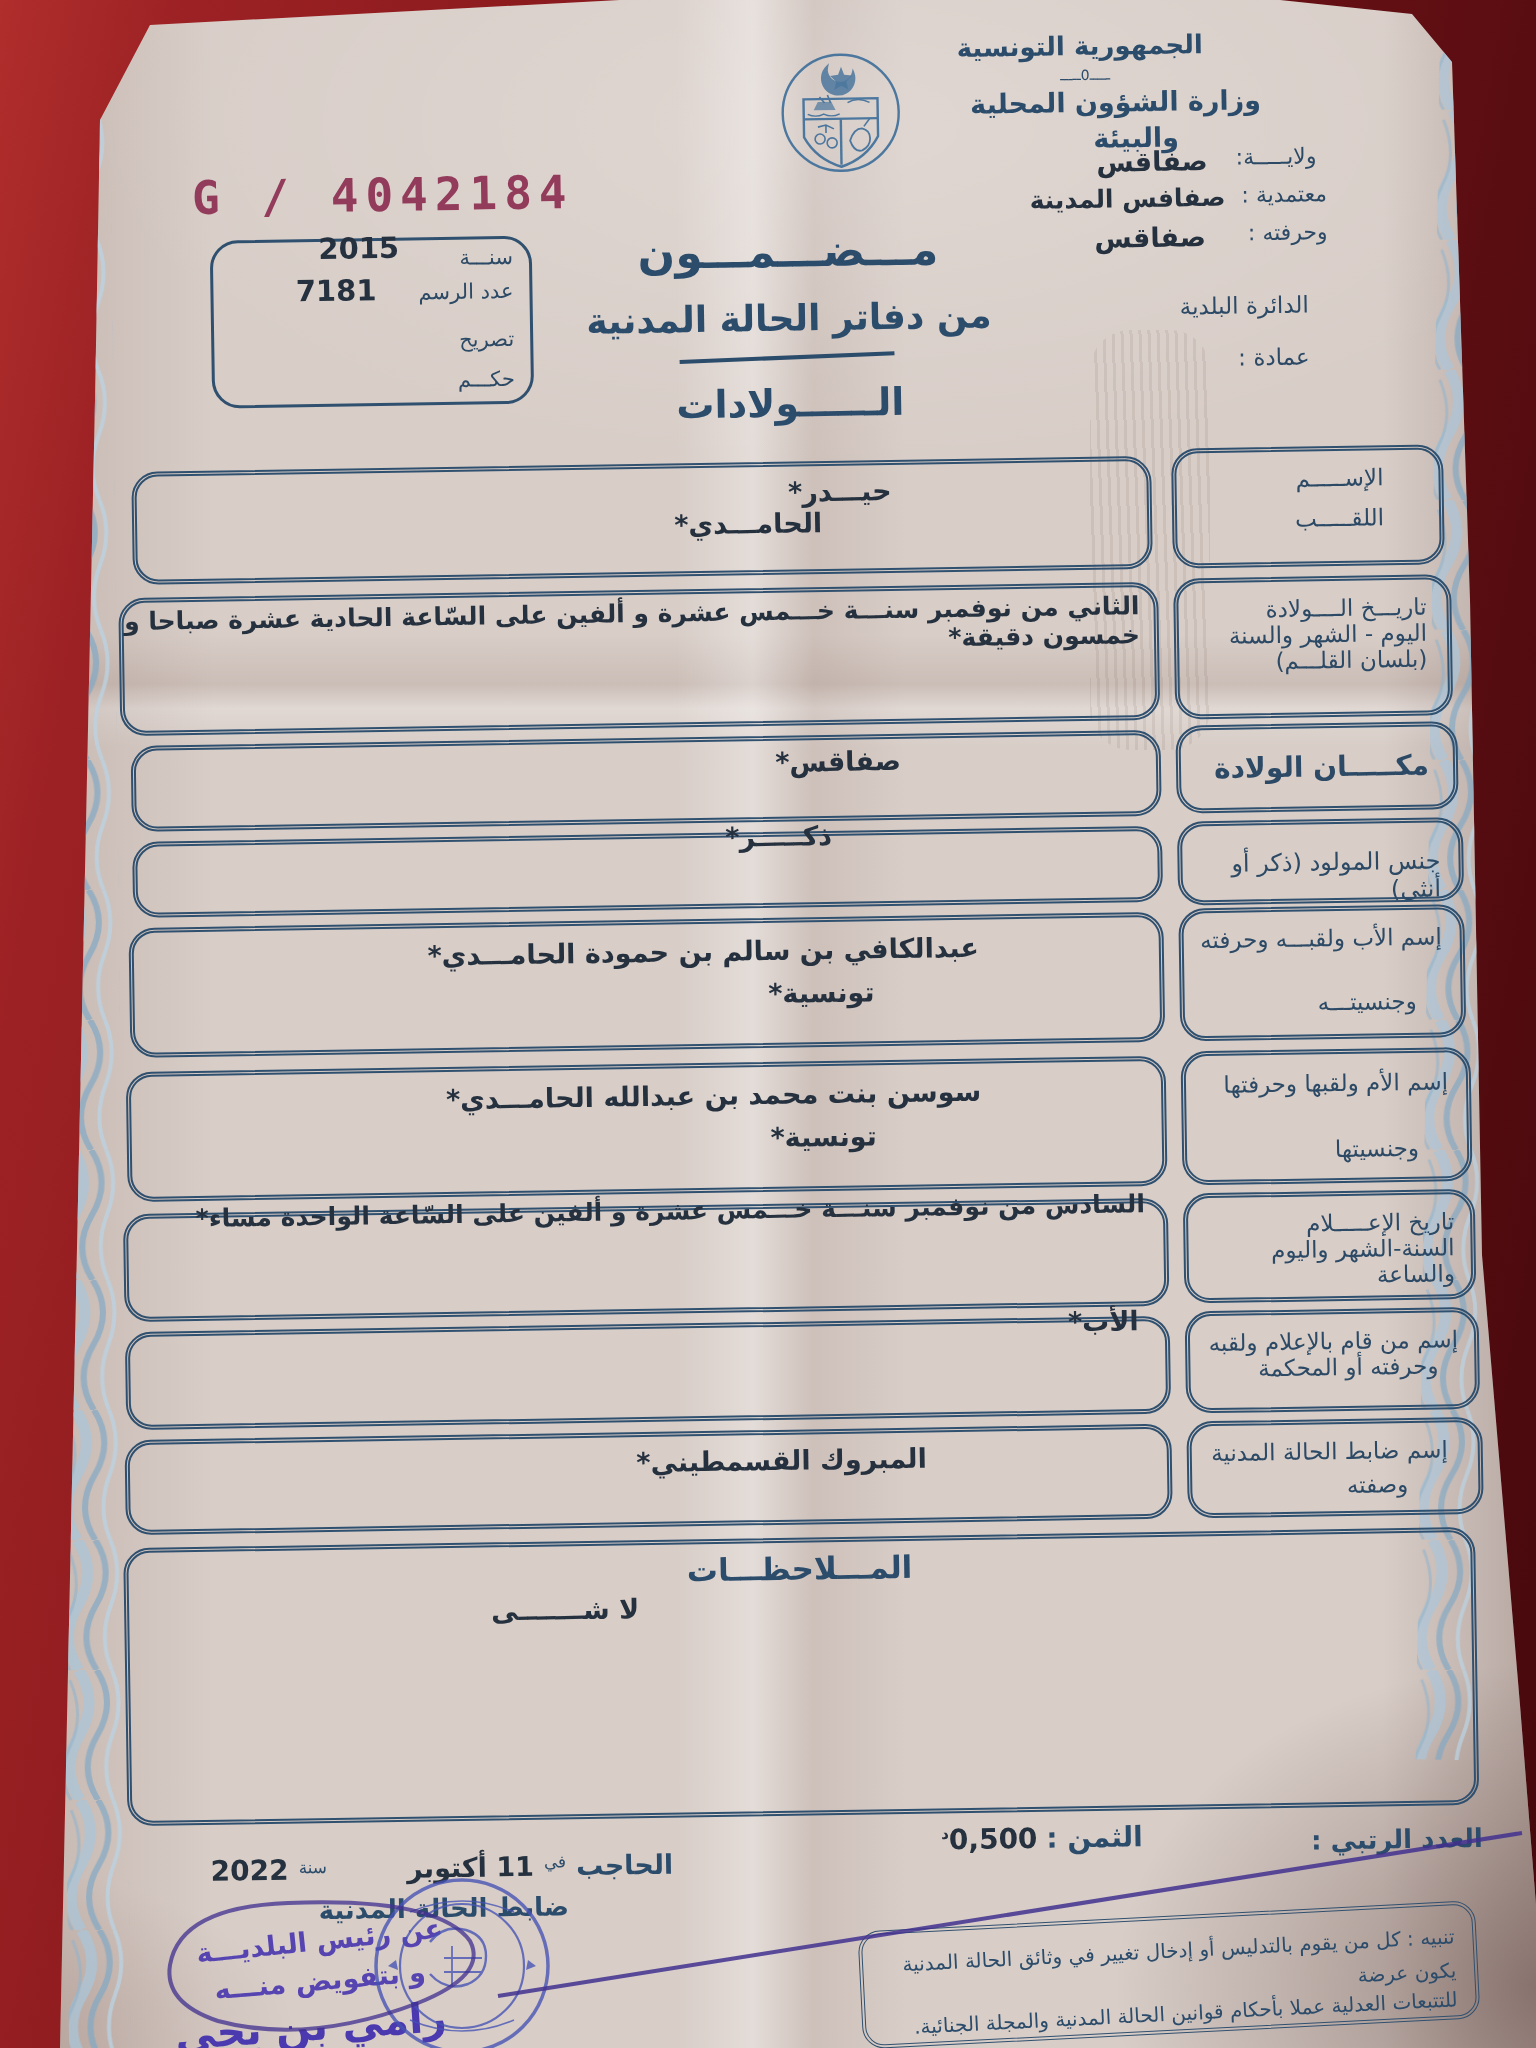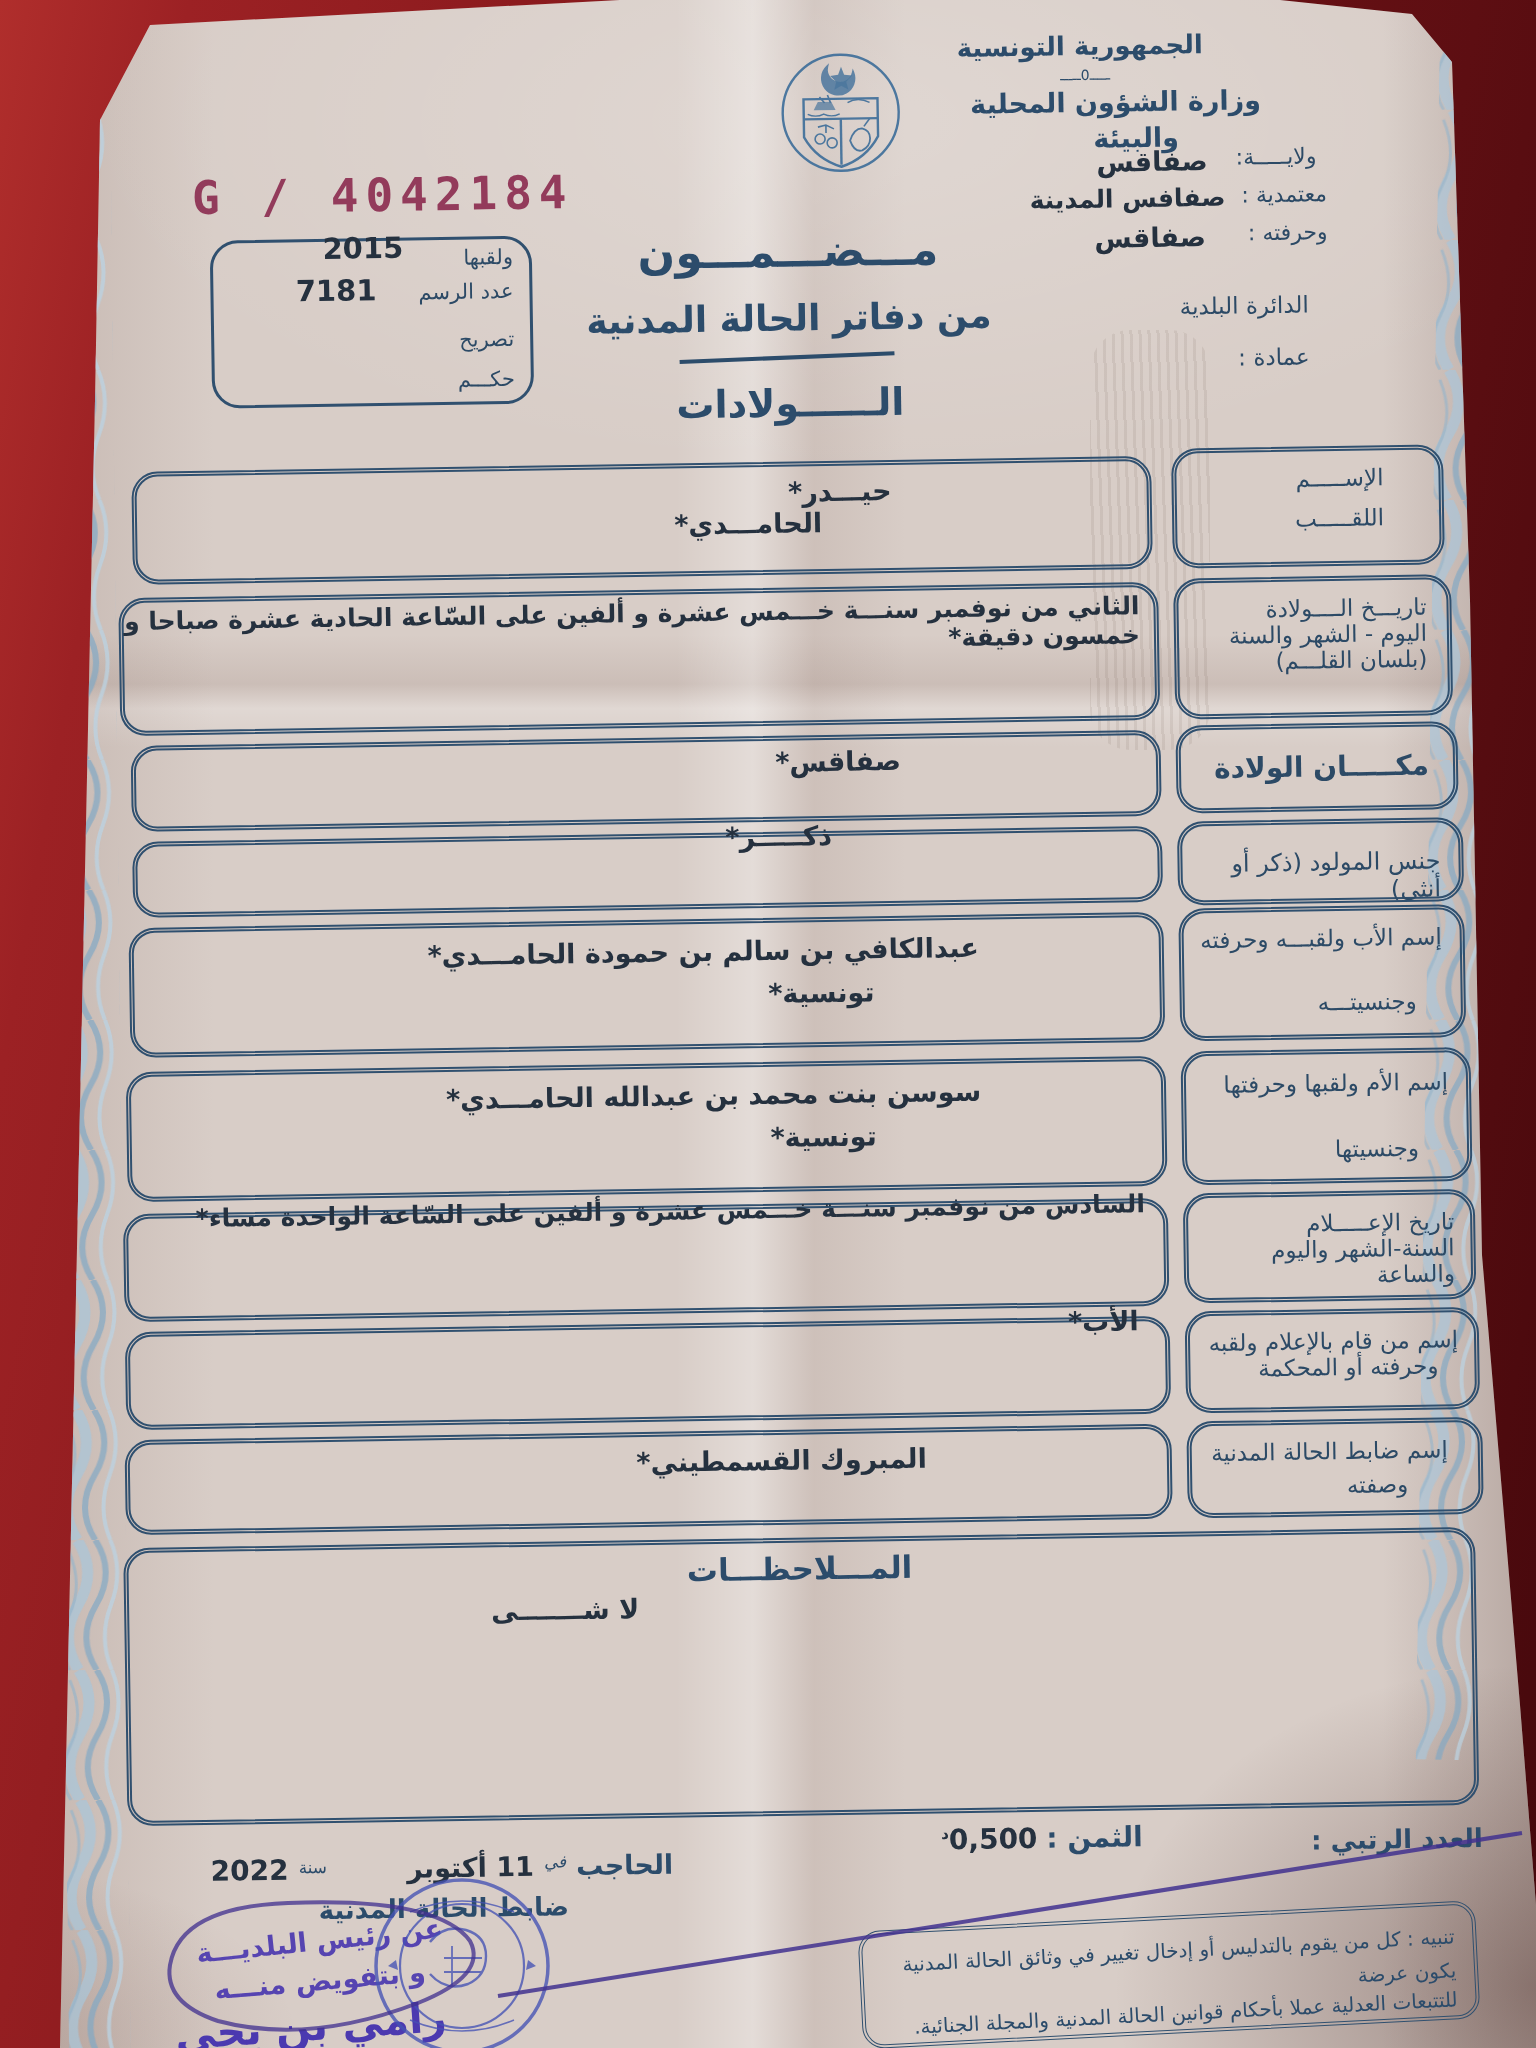--- a/index.html
+++ b/index.html
@@ -95,21 +95,21 @@
         <path d="M50 78 v8 M42 80 l8 -2 8 4" stroke-width="1.6"></path>
         <path d="M74 94 q4 -12 12 -12 q8 2 8 10 q0 8 -8 12 q-8 2 -12 -10z" stroke-width="1.8"></path>
         <path d="M88 80 l6 -8" stroke-width="1.6"></path>
       </g>
     </svg>
 
     <div class="abs" style="left:205px;top:162px;width:420px;direction:ltr;font-family:'DejaVu Sans Mono',monospace;font-size:46px;font-weight:bold;letter-spacing:7px;color:#8d2f52;opacity:.92;">G / 4042184</div>
 
     <div class="abs" style="left:222px;top:232px;width:322px;height:168px;border:3px solid #30506f;border-radius:28px;box-sizing:border-box;padding:6px 16px 6px 10px;">
       <div style="height:34px;">
-        <span class="lbl" style="float:right;font-size:21px;">ولقبها</span>
+        <span class="lbl" style="float:right;font-size:21px;">سنـــة</span>
         <span class="typed" style="float:right;margin-right:60px;margin-top:-16px;font-size:29px;">2015</span>
       </div>
       <div style="height:40px;">
         <span class="lbl" style="float:right;font-size:21px;">عدد الرسم</span>
         <span class="typed" style="float:right;margin-right:42px;margin-top:-8px;font-size:29px;">7181</span>
       </div>
       <div class="lbl" style="height:40px;font-size:21px;padding-top:8px;">تصريح</div>
       <div class="lbl" style="font-size:21px;">حكـــم</div>
     </div>
 
@@ -199,21 +199,21 @@
 
     <div class="abs ink" style="left:1180px;top:1834px;width:290px;font-size:26px;font-weight:bold;">العدد الرتبي :</div>
 
     <div class="abs" style="left:830px;top:1826px;width:300px;font-size:28px;">
       <span class="ink" style="font-weight:bold;">الثمن :</span>
       <span class="typed" style="direction:ltr;unicode-bidi:embed;">0,500</span><sup class="dinar typed">د</sup>
     </div>
 
     <div class="abs" style="left:130px;top:1846px;width:530px;display:flex;align-items:baseline;gap:10px;">
       <span class="ink" style="font-size:27px;font-weight:bold;">الحاجب</span>
-      <span class="ink small" style="position:relative;top:-8px;font-style:italic;">في</span>
+      <span class="ink small" style="position:relative;top:-8px;">في</span>
       <span class="typed" style="font-size:27px;">11 أكتوبر</span>
       <span class="ink small" style="margin-right:70px;position:relative;top:-6px;">سنة</span>
       <span class="typed" style="font-size:28px;">2022</span>
     </div>
 
     <div class="abs ink ctr" style="left:290px;top:1888px;width:280px;font-size:26px;font-weight:bold;">ضابط الحالة المدنية</div>
 
     <div class="abs" style="left:845px;top:1922px;width:618px;height:118px;border:4px double #30506f;border-radius:22px;box-sizing:border-box;transform:rotate(-2deg);padding:14px 18px 0 14px;">
       <div class="ink" style="font-size:20px;line-height:1.7;">تنبيه : كل من يقوم بالتدليس أو إدخال تغيير في وثائق الحالة المدنية يكون عرضة</div>
       <div class="ink" style="font-size:20px;">للتتبعات العدلية عملا بأحكام قوانين الحالة المدنية والمجلة الجنائية.</div>

